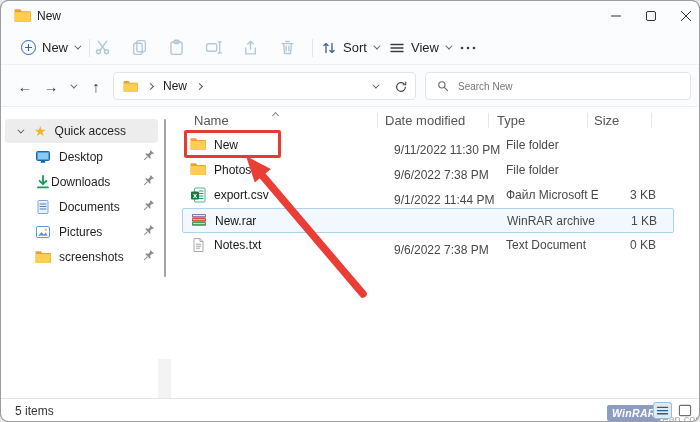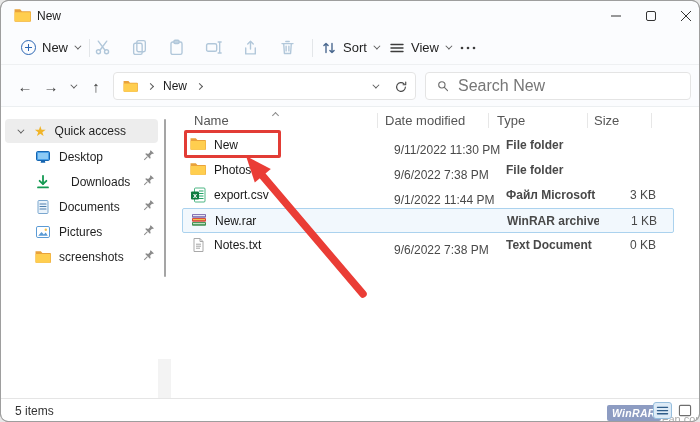--- a/index.html
+++ b/index.html
@@ -25,36 +25,36 @@
   .chev { display:inline-block; width:6px; height:6px; border-right:1.4px solid #5a5a5a; border-bottom:1.4px solid #5a5a5a; transform:rotate(45deg) translateY(-2px); }
   .chev.sm { width:5px; height:5px; }
   .plus-circle { width:15px; height:15px; border:1.4px solid #2b66b4; border-radius:50%; position:relative; }
   .plus-circle:before { content:""; position:absolute; left:2.8px; top:5.6px; width:7px; height:1.4px; background:#2b66b4; }
   .plus-circle:after { content:""; position:absolute; left:5.6px; top:2.8px; width:1.4px; height:7px; background:#2b66b4; }
   
   #addressbar { position:absolute; left:0; top:64px; width:100%; height:42px; background:#fbfcfe; border-bottom:1px solid #eceff1; }
   .nav-ico { position:absolute; top:0; height:42px; display:flex; align-items:center; justify-content:center; font-size:15px; color:#3c3c3c; }
   #breadcrumb-box { position:absolute; left:112px; top:7px; width:303px; height:28px; background:#fff; border:1px solid #e4e4e4; border-radius:4px; display:flex; align-items:center; }
   #search-box { position:absolute; left:424px; top:7px; width:266px; height:28px; background:#fff; border:1px solid #e4e4e4; border-radius:4px; display:flex; align-items:center; }
-  #search-input { border:none; outline:none; flex:1; font-size:16px; color:#333; font-family:"Liberation Sans",sans-serif; background:transparent; }
+  #search-input { border:none; outline:none; flex:1; font-size:10px; color:#333; font-family:"Liberation Sans",sans-serif; background:transparent; }
   #search-input::placeholder { color:#767676; }
   
   #sidebar { position:absolute; left:0; top:106px; width:172px; height:291px; background:#fff; }
   .side-row { position:absolute; left:0; width:160px; height:25px; display:flex; align-items:center; color:#1f1f1f; }
   #qa-row { left:4px; width:153px; background:#ededed; border-radius:4px; height:24px; }
   .pin { position:absolute; left:140px; top:5px; }
   
   #filearea { position:absolute; left:172px; top:106px; width:527px; height:291px; background:#fff; }
   .hdr { position:absolute; top:0; height:27px; line-height:27px; color:#555; font-size:13px; }
   .hdr-sep { position:absolute; top:6px; width:1px; height:15px; background:#e7e7e7; }
   .frow { position:absolute; left:9px; width:492px; height:25px; }
   .frow .fic { position:absolute; left:8px; top:4px; }
   .fname { position:absolute; left:32px; top:5px; color:#191919; }
   .fdate { position:absolute; left:212px; top:10px; color:#494949; }
-  .ftype { position:absolute; left:324px; top:5px; color:#494949; width:92px; overflow:hidden; white-space:nowrap;font-weight:bold; }
+  .ftype { position:absolute; left:324px; top:5px; color:#494949; width:92px; overflow:hidden; white-space:nowrap; }
   .fsize { position:absolute; left:404px; top:5px; width:70px; text-align:right; color:#494949; }
   .frow.sel { background:#f2f8fd; border:1px solid #abd2ee; border-radius:2px; }
   
   #statusbar { position:absolute; left:0; top:397px; width:100%; height:24px; background:#fff; border-top:1px solid #e5e5e5; }
   #items-count { position:absolute; left:14px; top:5px; color:#333; }
   .viewtoggle { position:absolute; top:3px; width:19px; height:17px; display:flex; align-items:center; justify-content:center; border-radius:3px; z-index:3; }
   .viewtoggle.active { background:#ddebf7; border:1px solid #96bedd; }
   
   #red-box { position:absolute; left:183px; top:129px; width:97px; height:28px; border:3px solid #e23c35; border-radius:2px; z-index:20; }
   #arrow-svg { position:absolute; left:0; top:0; z-index:21; pointer-events:none; }
@@ -217,21 +217,21 @@
           </g>
       </svg>
     </div>
 
     <div class="side-row" style="top:62px">
       <svg style="margin-left:34px" width="16" height="16" viewBox="0 0 16 16">
         <path d="M8 1.8v8" stroke="#149a52" stroke-width="1.8" stroke-linecap="round" fill="none"></path>
         <path d="M4.6 6.8L8 10.2 11.4 6.8" stroke="#149a52" stroke-width="1.8" stroke-linecap="round" stroke-linejoin="round" fill="none"></path>
         <path d="M3 13.4h10" stroke="#149a52" stroke-width="1.8" stroke-linecap="round"></path>
       </svg>
-      <span style="margin-left:20px">Downloads</span>
+      <span style="margin-left:0">Downloads</span>
       <svg class="pin" width="14" height="14" viewBox="0 0 14 14">
         <g transform="rotate(45 7 7)" fill="#8c8c8c">
             <path d="M4.8 1h4.4v1l-.9.6v2.8l2 1.1v1.1H3.7V6.5l2-1.1V2.6L4.8 2z"></path>
             <rect x="6.6" y="7.8" width=".9" height="4.6"></rect>
           </g>
       </svg>
     </div>
 
     <div class="side-row" style="top:87px">
       <svg style="margin-left:34px" width="16" height="16" viewBox="0 0 16 16">

